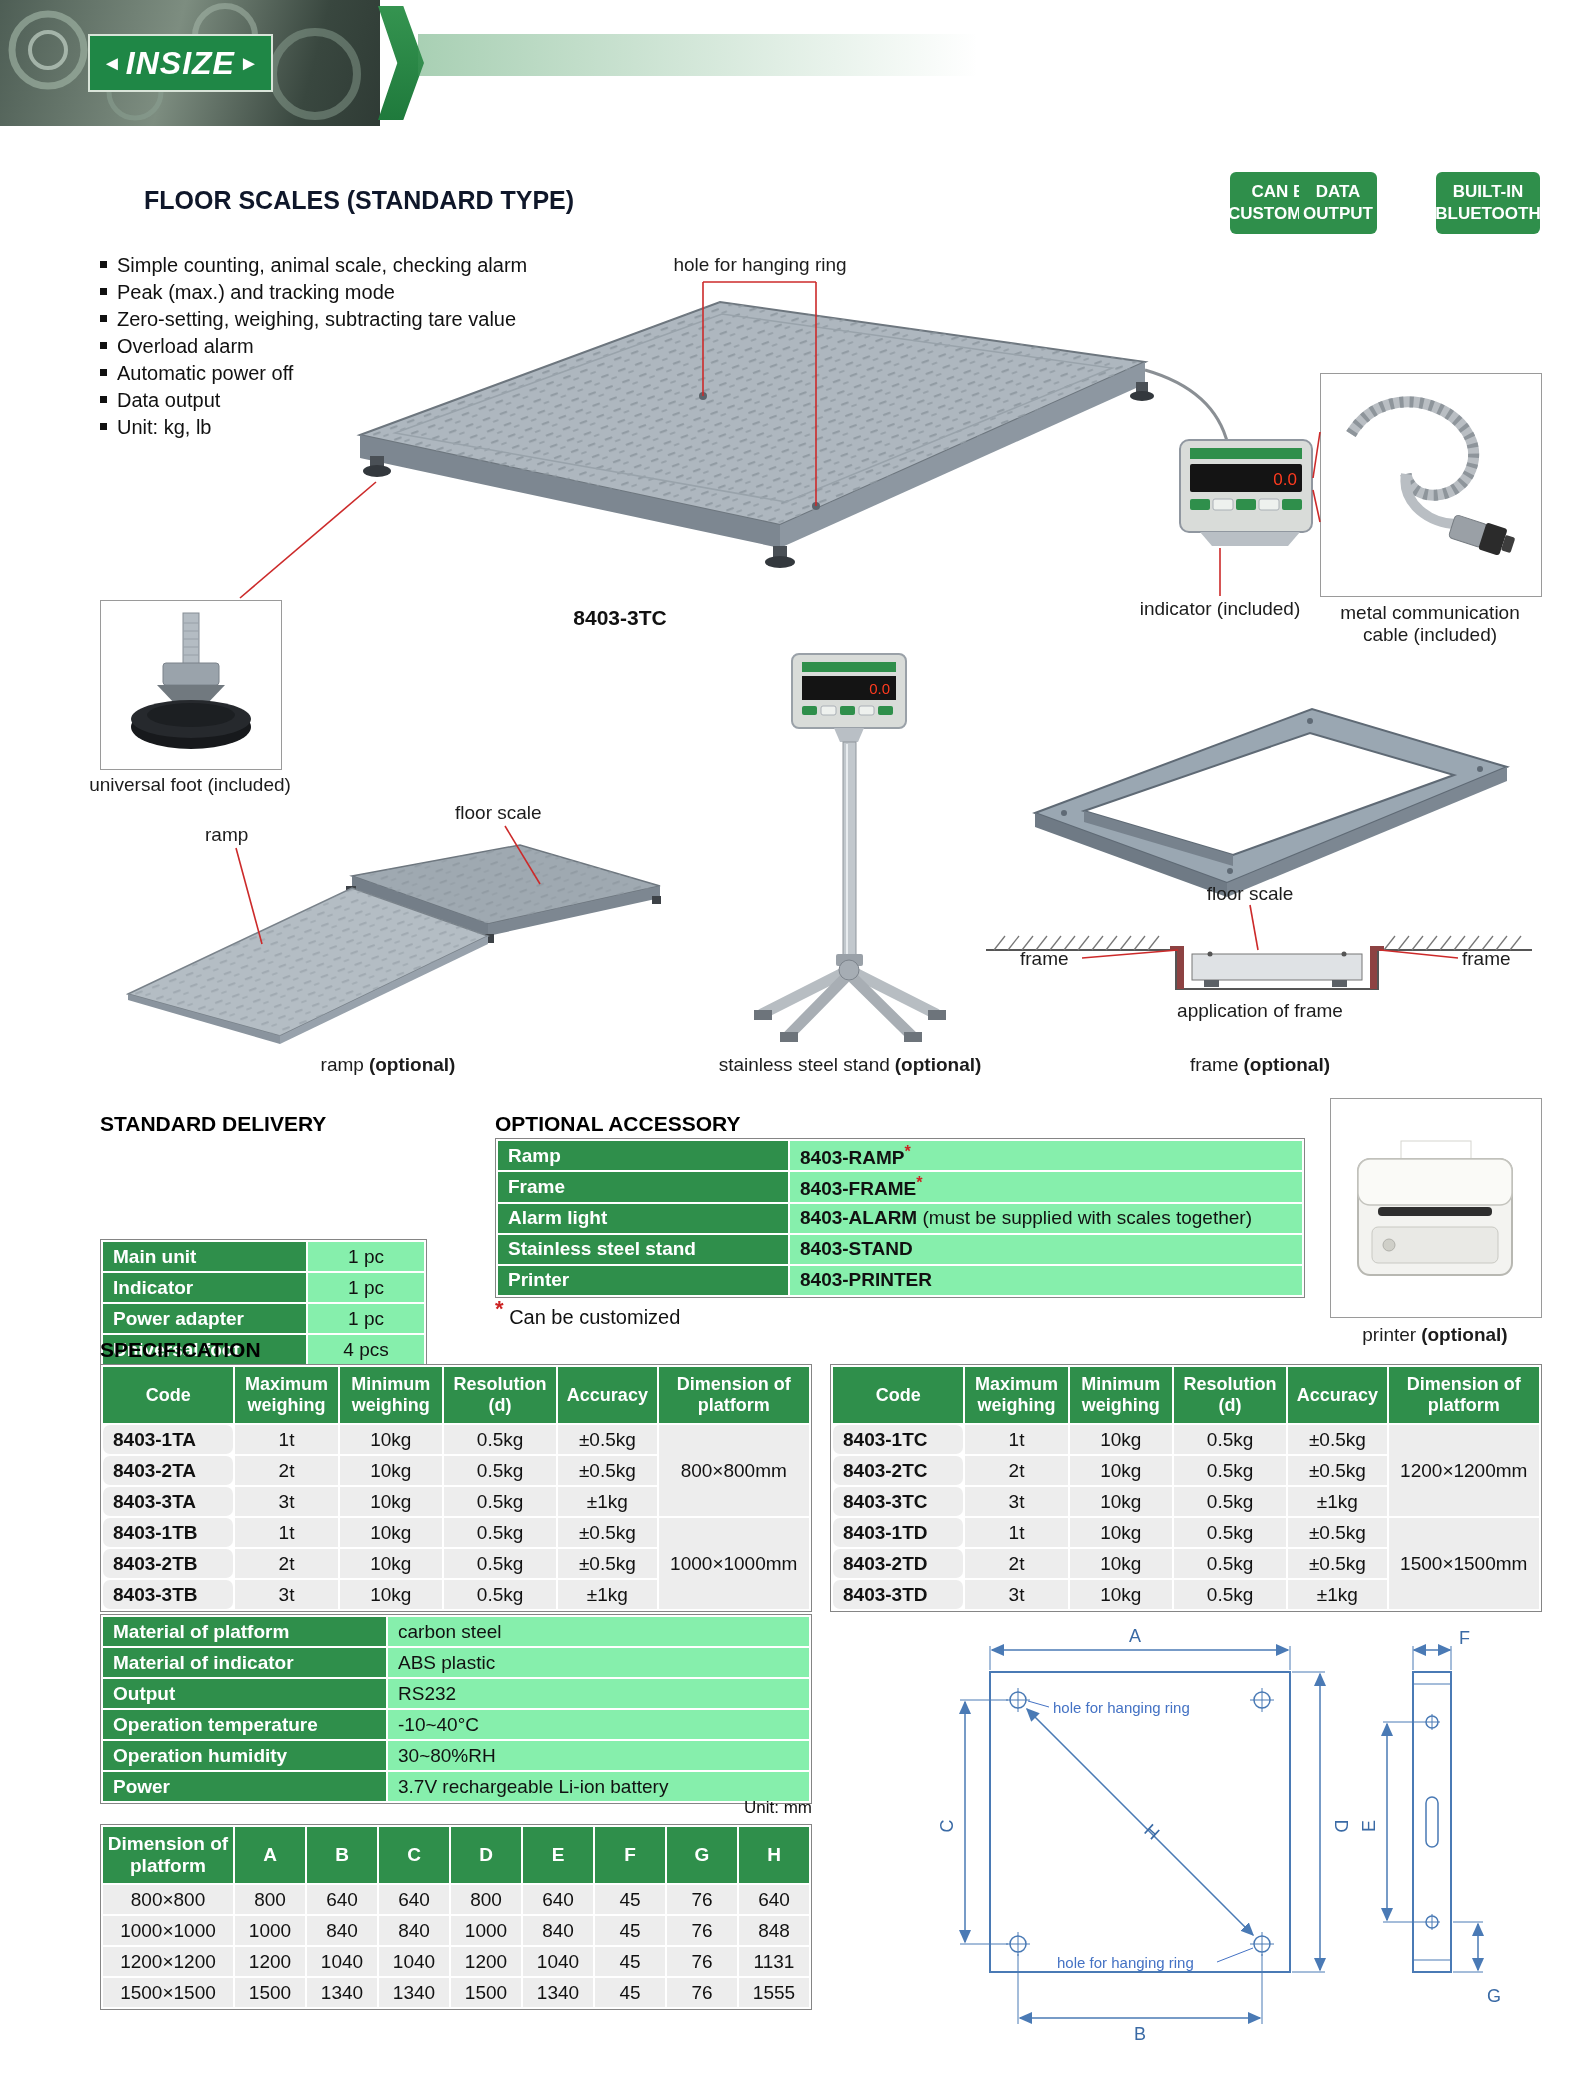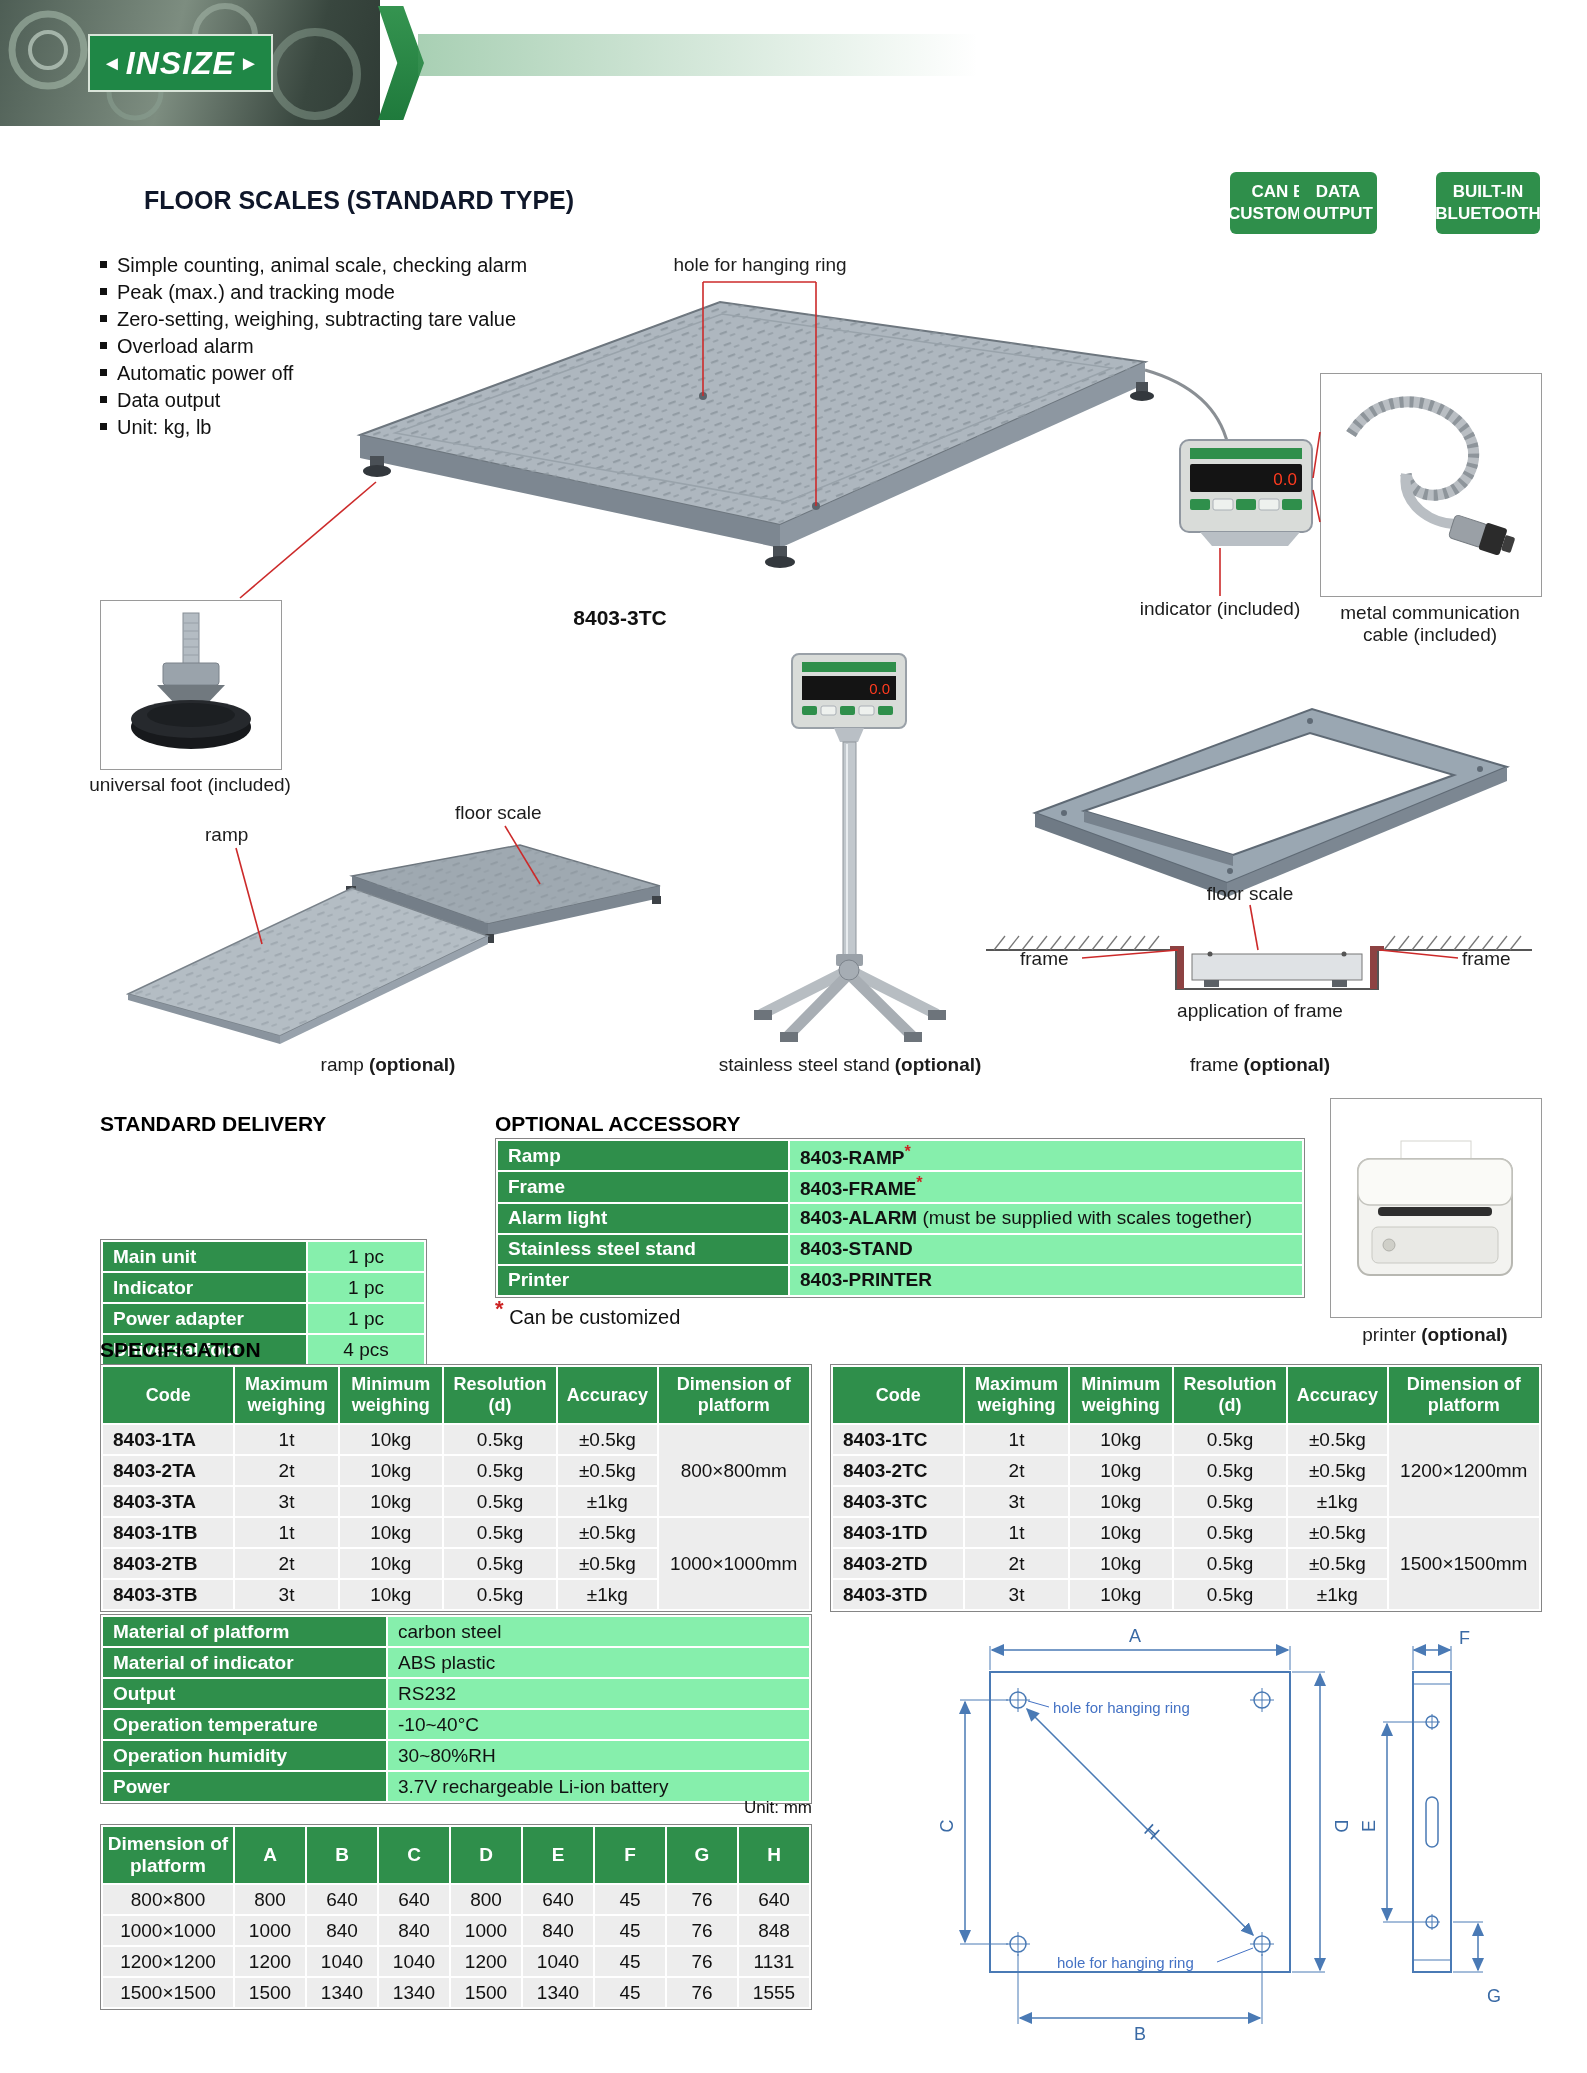--- a/index.html
+++ b/index.html
@@ -47,21 +47,21 @@
   .greenstyle td,.greenstyle th{font-size:19px;overflow:hidden;}
   .cell-label{background:#2f8f4b;color:#fff;font-weight:bold;padding:1px 10px;height:27px;text-align:left;}
   .cell-value{background:#86efac;padding:1px 10px;height:27px;text-align:left;}
   .cell-value.qty{text-align:center;padding:1px 4px;}
   .acc-code{font-weight:bold;}
   .star{color:#cc2222;font-weight:bold;vertical-align:super;font-size:0.85em;}
   .acc-note{font-weight:normal;}
   table.spec th{background:#2f8f4b;color:#fff;font-weight:bold;font-size:18px;line-height:1.15;
     height:52px;padding:2px 2px;text-align:center;}
   table.spec td{background:#ededed;text-align:center;font-size:19px;height:27px;padding:1px 3px;}
-  table.spec td.spec-code{font-weight:bold;text-align:left;padding-left:10px;}
+  table.spec td.spec-code{font-weight:bold;text-align:left;padding-left:10px;border-radius:7px;}
   table.spec td.spec-dim{text-align:center;}
   .footnote{position:absolute;font-size:20px;}
   .unit-label{position:absolute;font-size:17px;text-align:right;}
   table.dimt th{background:#2f8f4b;color:#fff;font-weight:bold;font-size:19px;line-height:1.15;
     height:52px;text-align:center;padding:2px;}
   table.dimt td{background:#ededed;text-align:center;font-size:19px;height:27px;}
 
   
   .dim-label{fill:#3a6aa5;font-size:18px;}
   .hole-label{fill:#4472c4;font-size:15px;}

